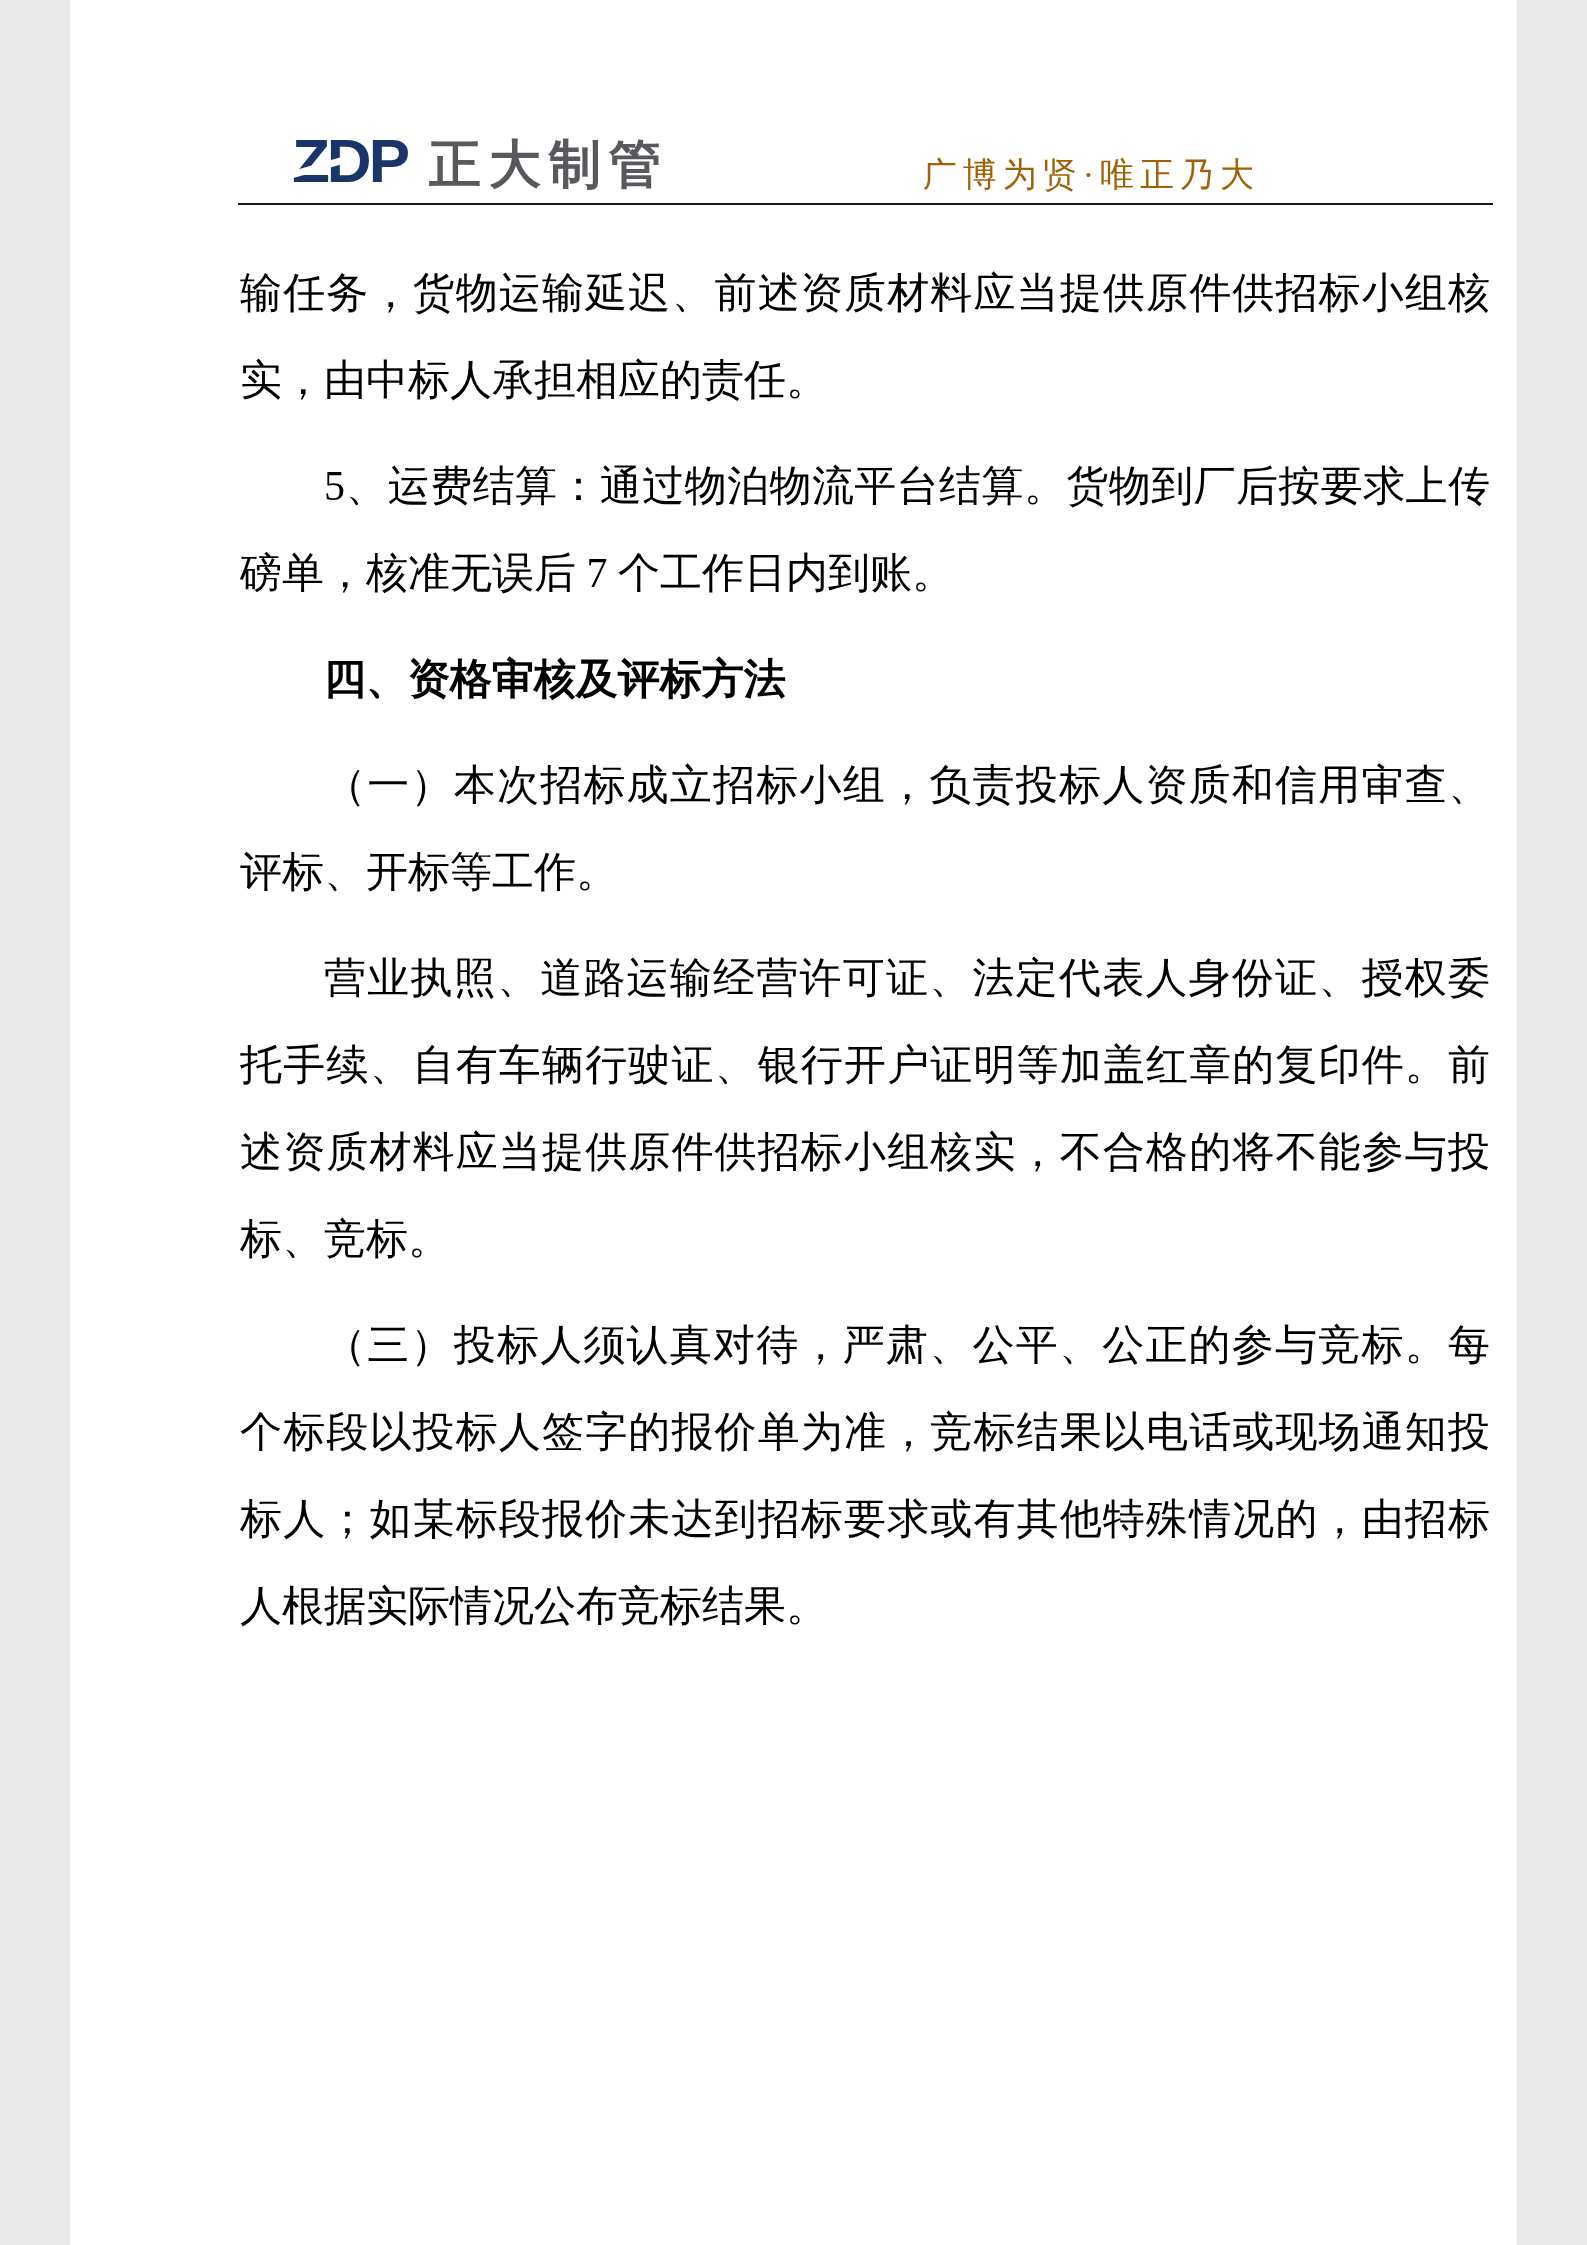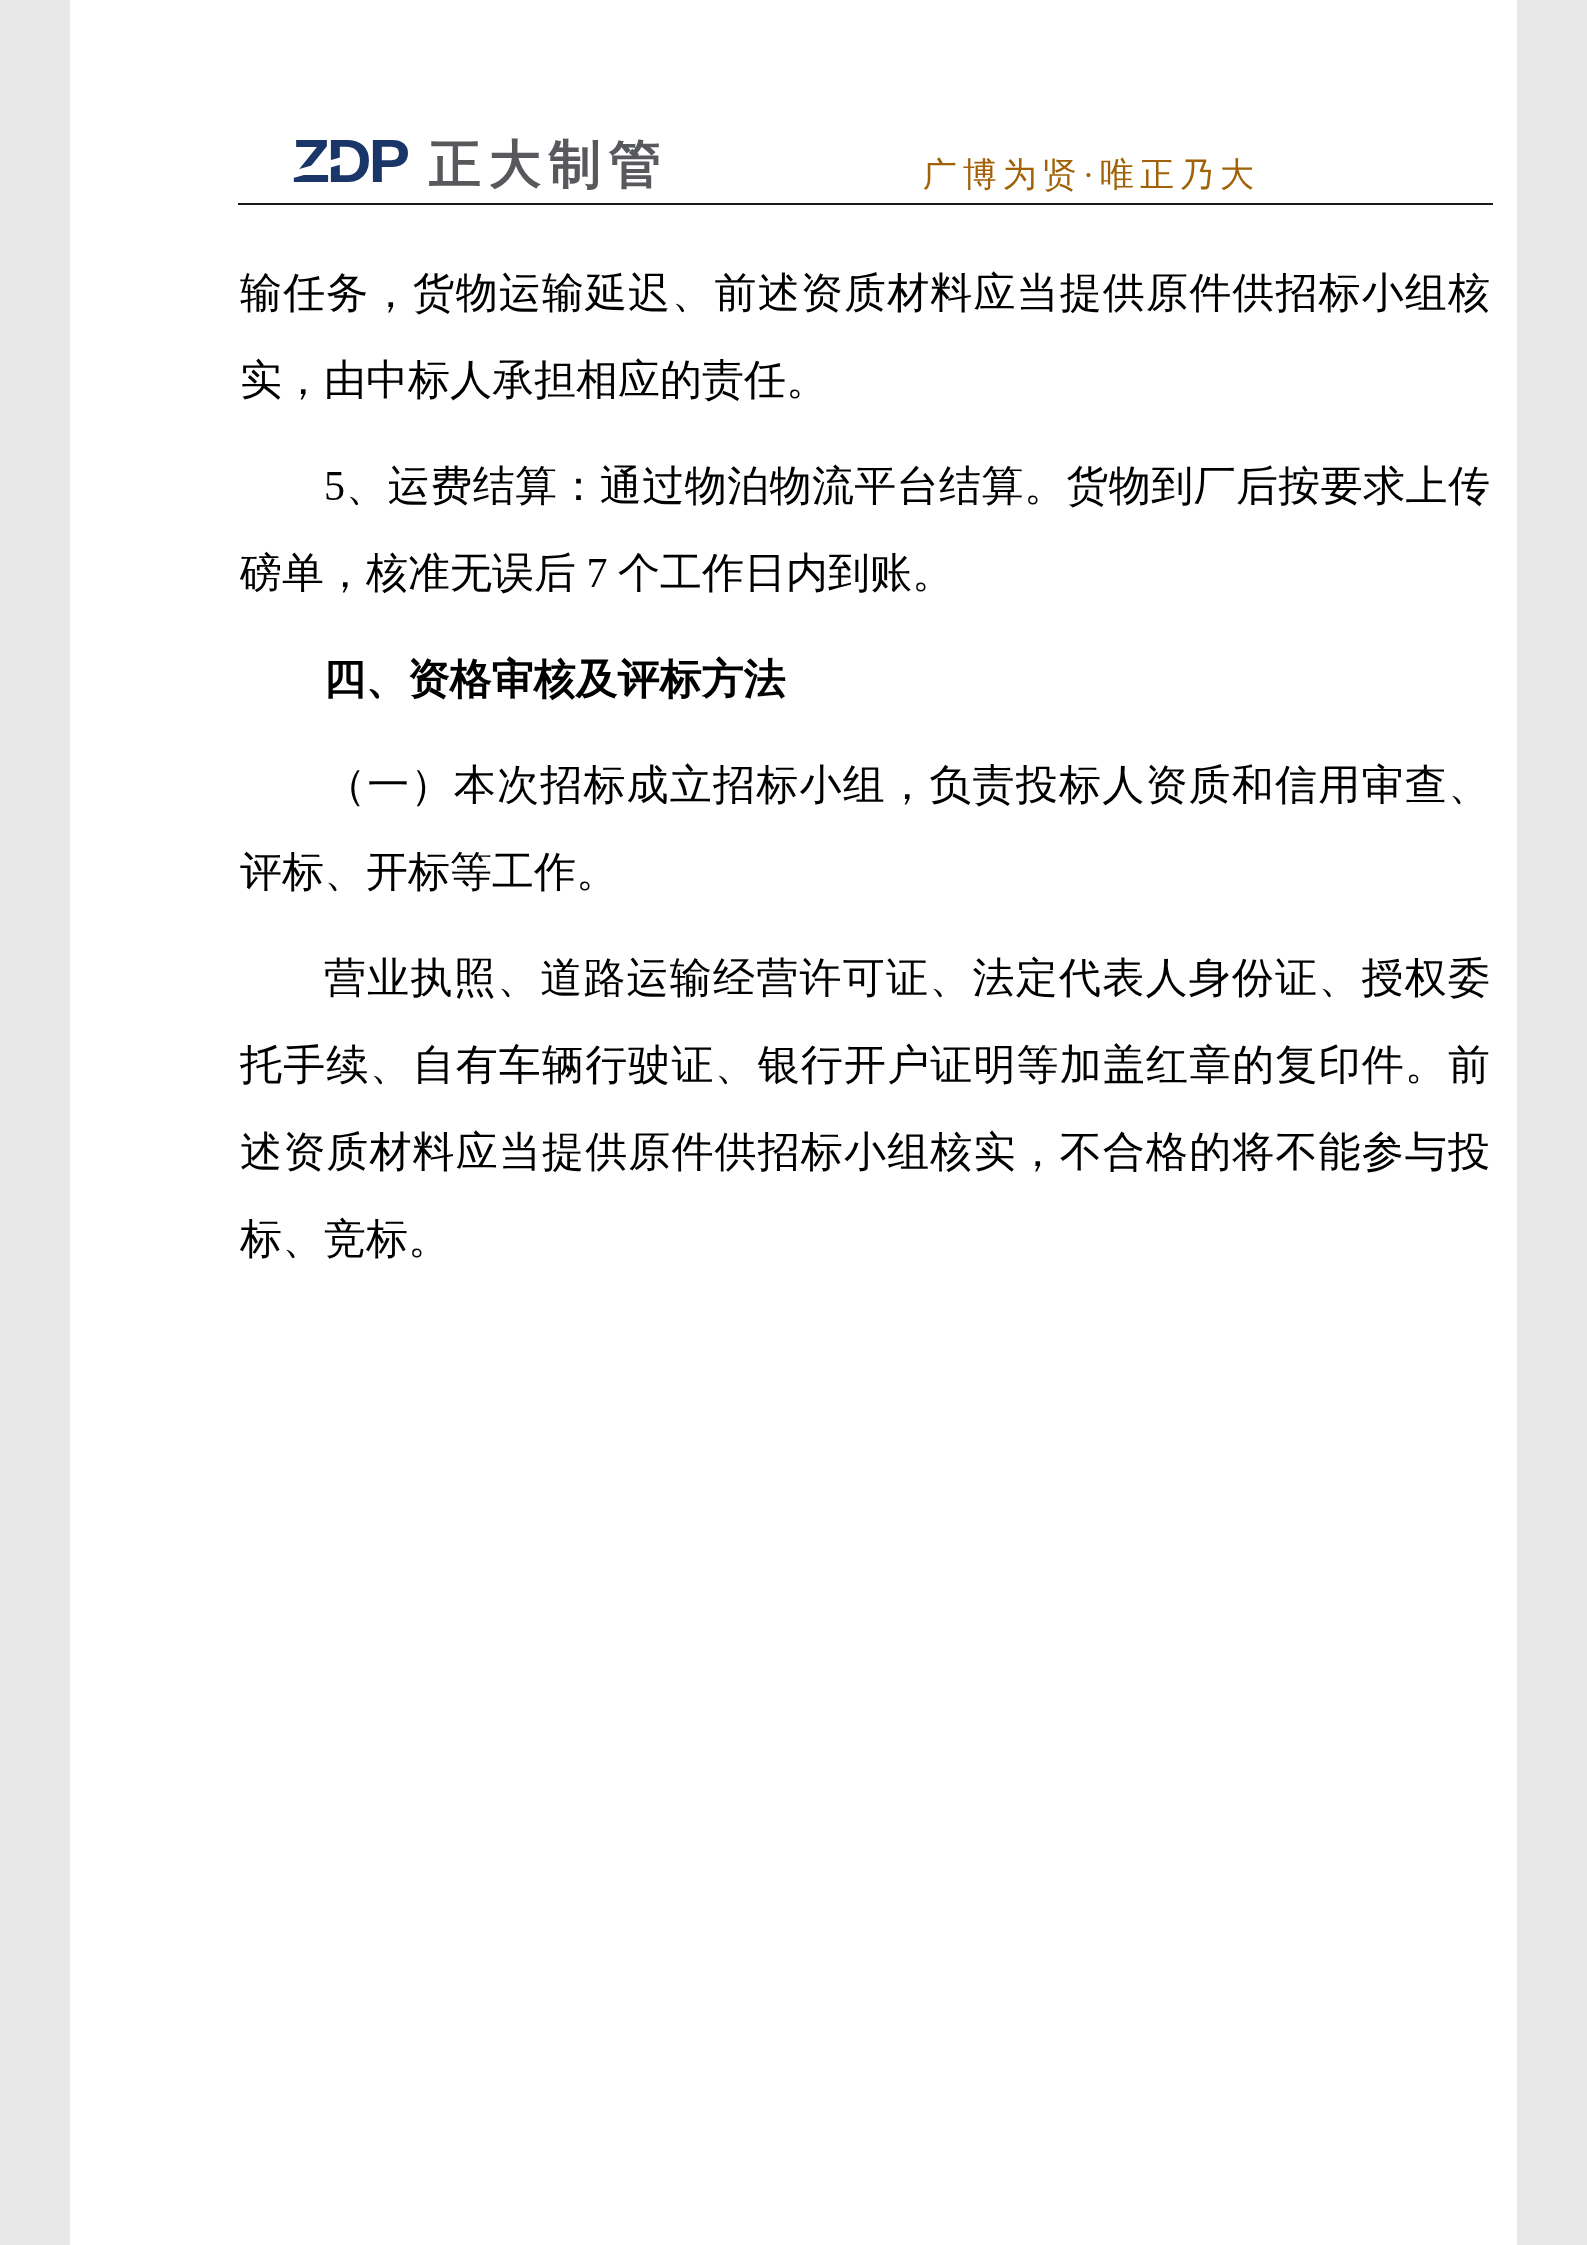--- a/index.html
+++ b/index.html
@@ -110,16 +110,17 @@
     <div class="slogan">广博为贤·唯正乃大</div>
     <div class="rule"></div>
   </header>
 
   <main class="content">
     <p>输任务，货物运输延迟、前述资质材料应当提供原件供招标小组核实，由中标人承担相应的责任。</p>
     <p class="indent">5、运费结算：通过物泊物流平台结算。货物到厂后按要求上传磅单，核准无误后 7 个工作日内到账。</p>
     <p class="indent heading">四、资格审核及评标方法</p>
     <p class="indent">（一）本次招标成立招标小组，负责投标人资质和信用审查、评标、开标等工作。</p>
     <p class="indent">营业执照、道路运输经营许可证、法定代表人身份证、授权委托手续、自有车辆行驶证、银行开户证明等加盖红章的复印件。前述资质材料应当提供原件供招标小组核实，不合格的将不能参与投标、竞标。</p>
+    <p class="indent">（三）投标人须认真对待，严肃、公平、公正的参与竞标。每个标段以投标人签字的报价单为准，竞标结果以电话或现场通知投标人；如某标段报价未达到招标要求或有其他特殊情况的，由招标人根据实际情况公布竞标结果。</p>
   </main>
 
 
 </div>
 
 </body></html>

